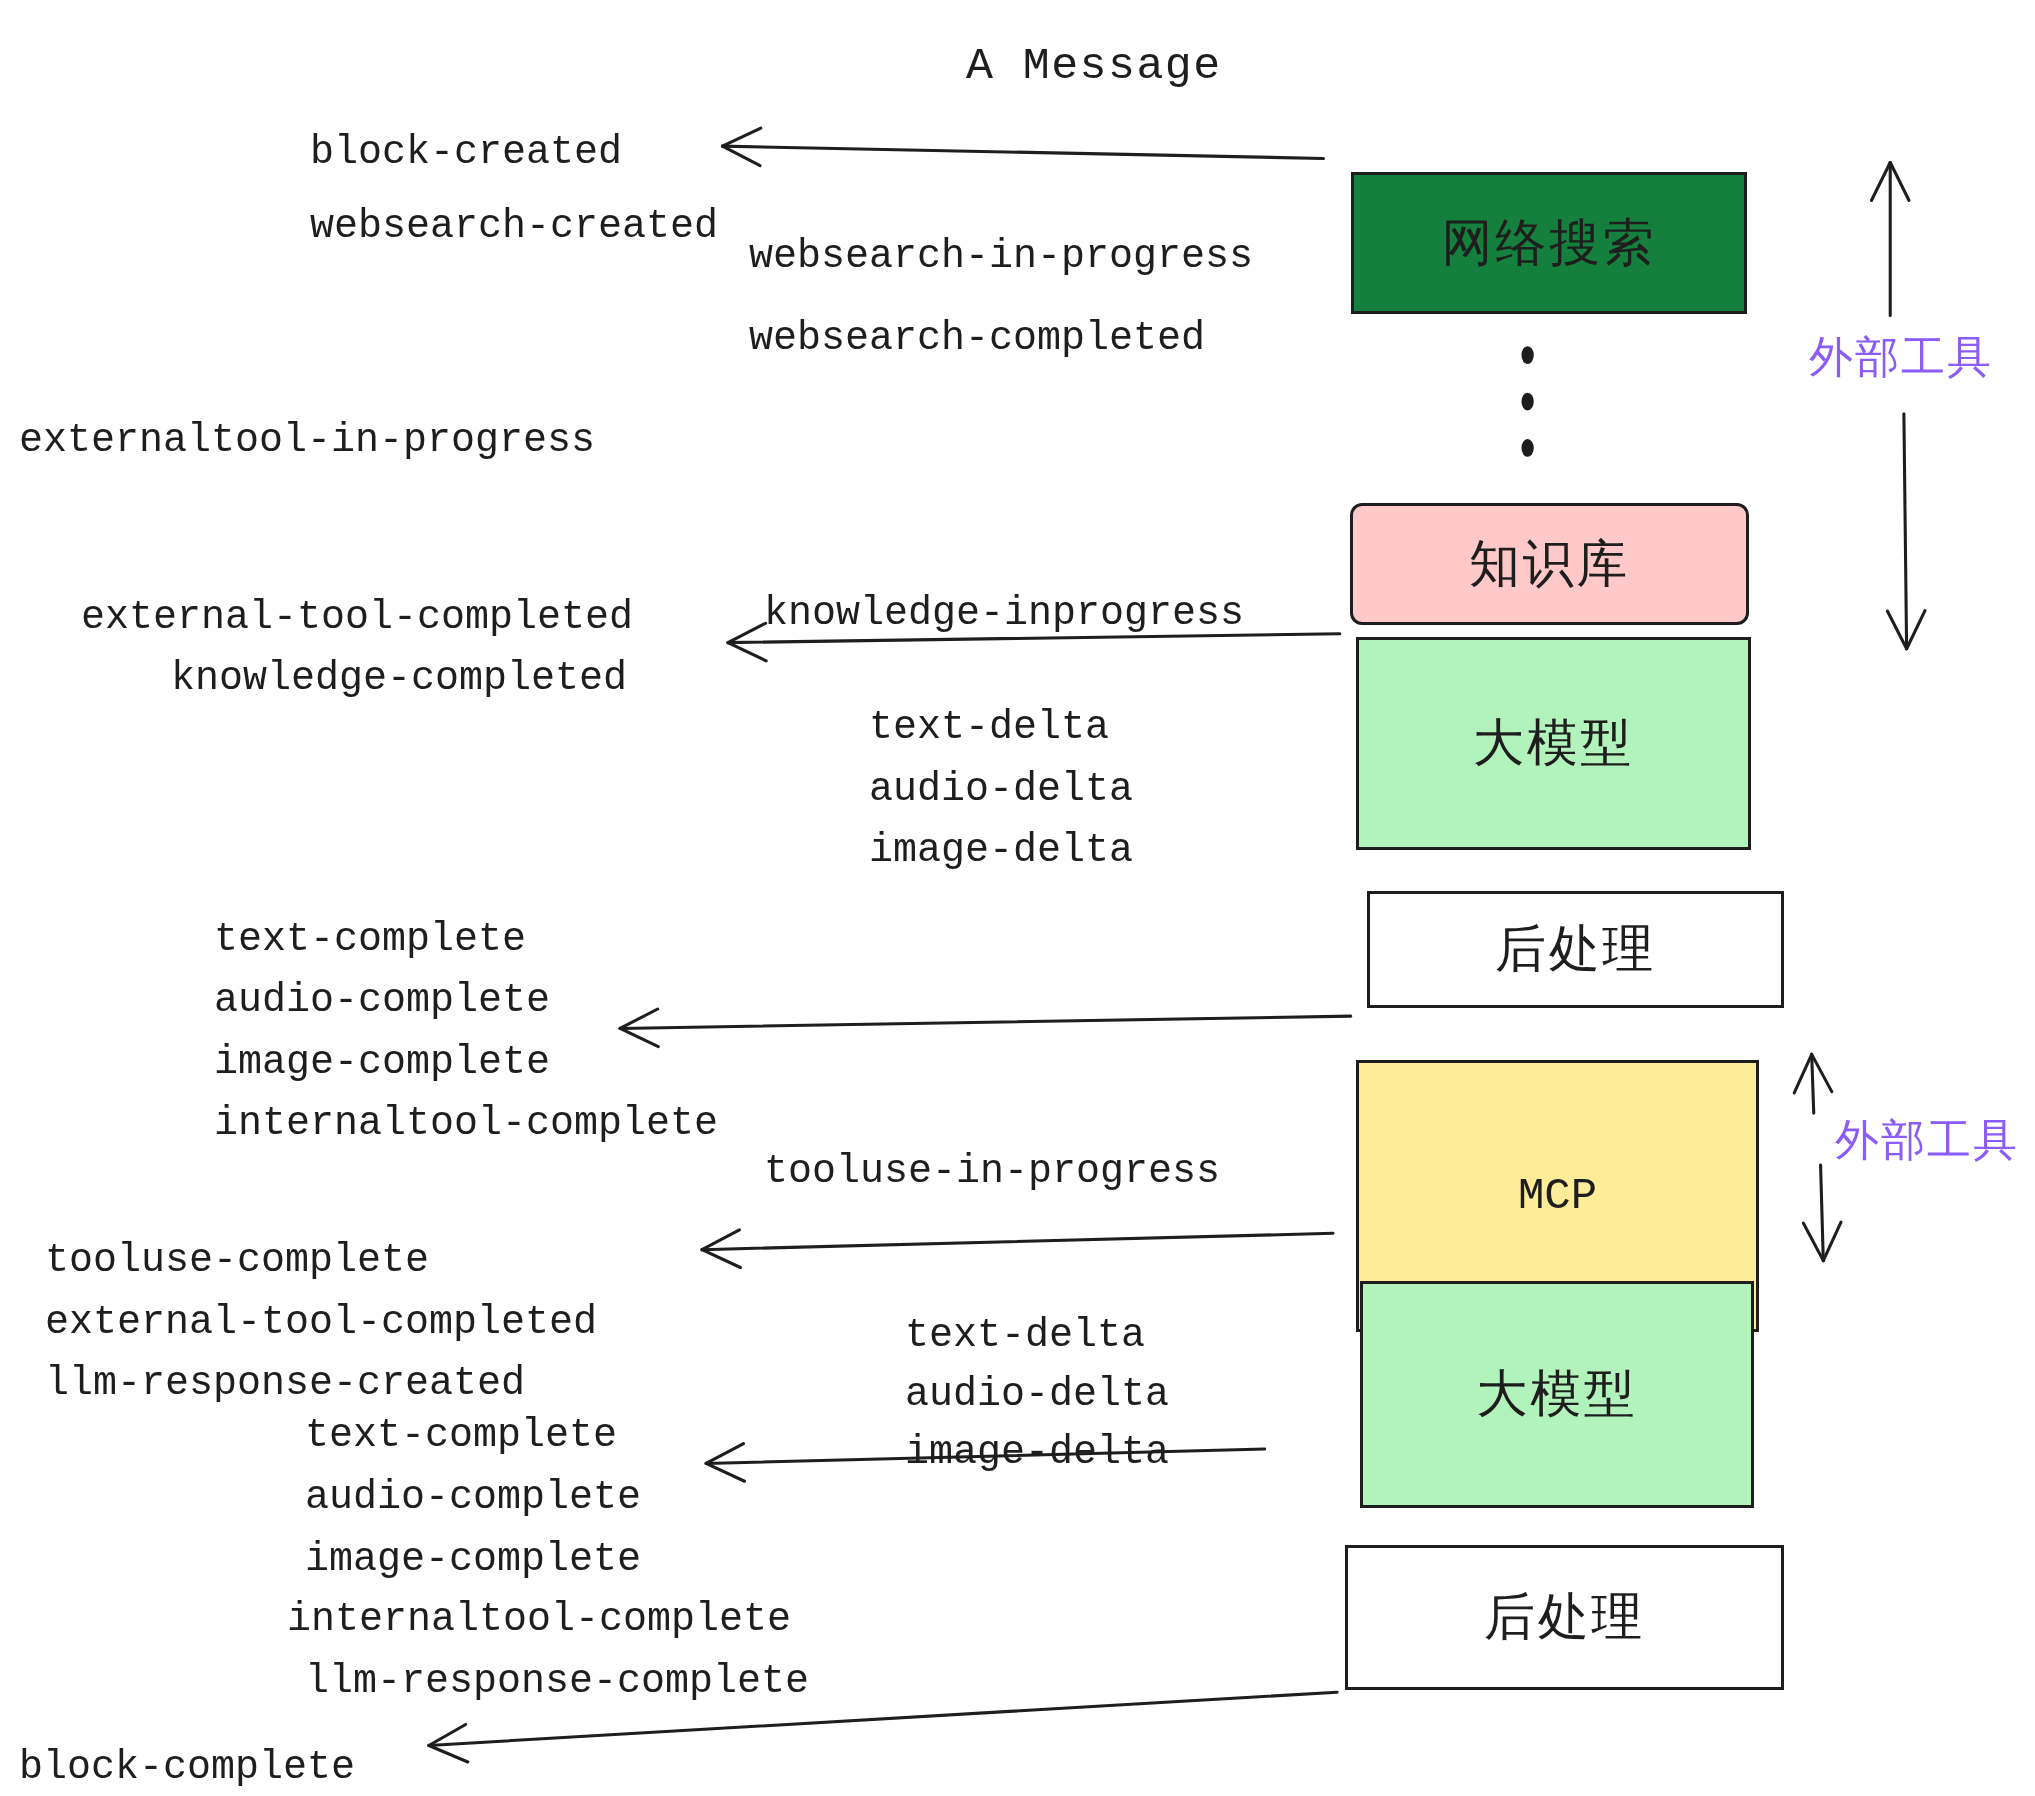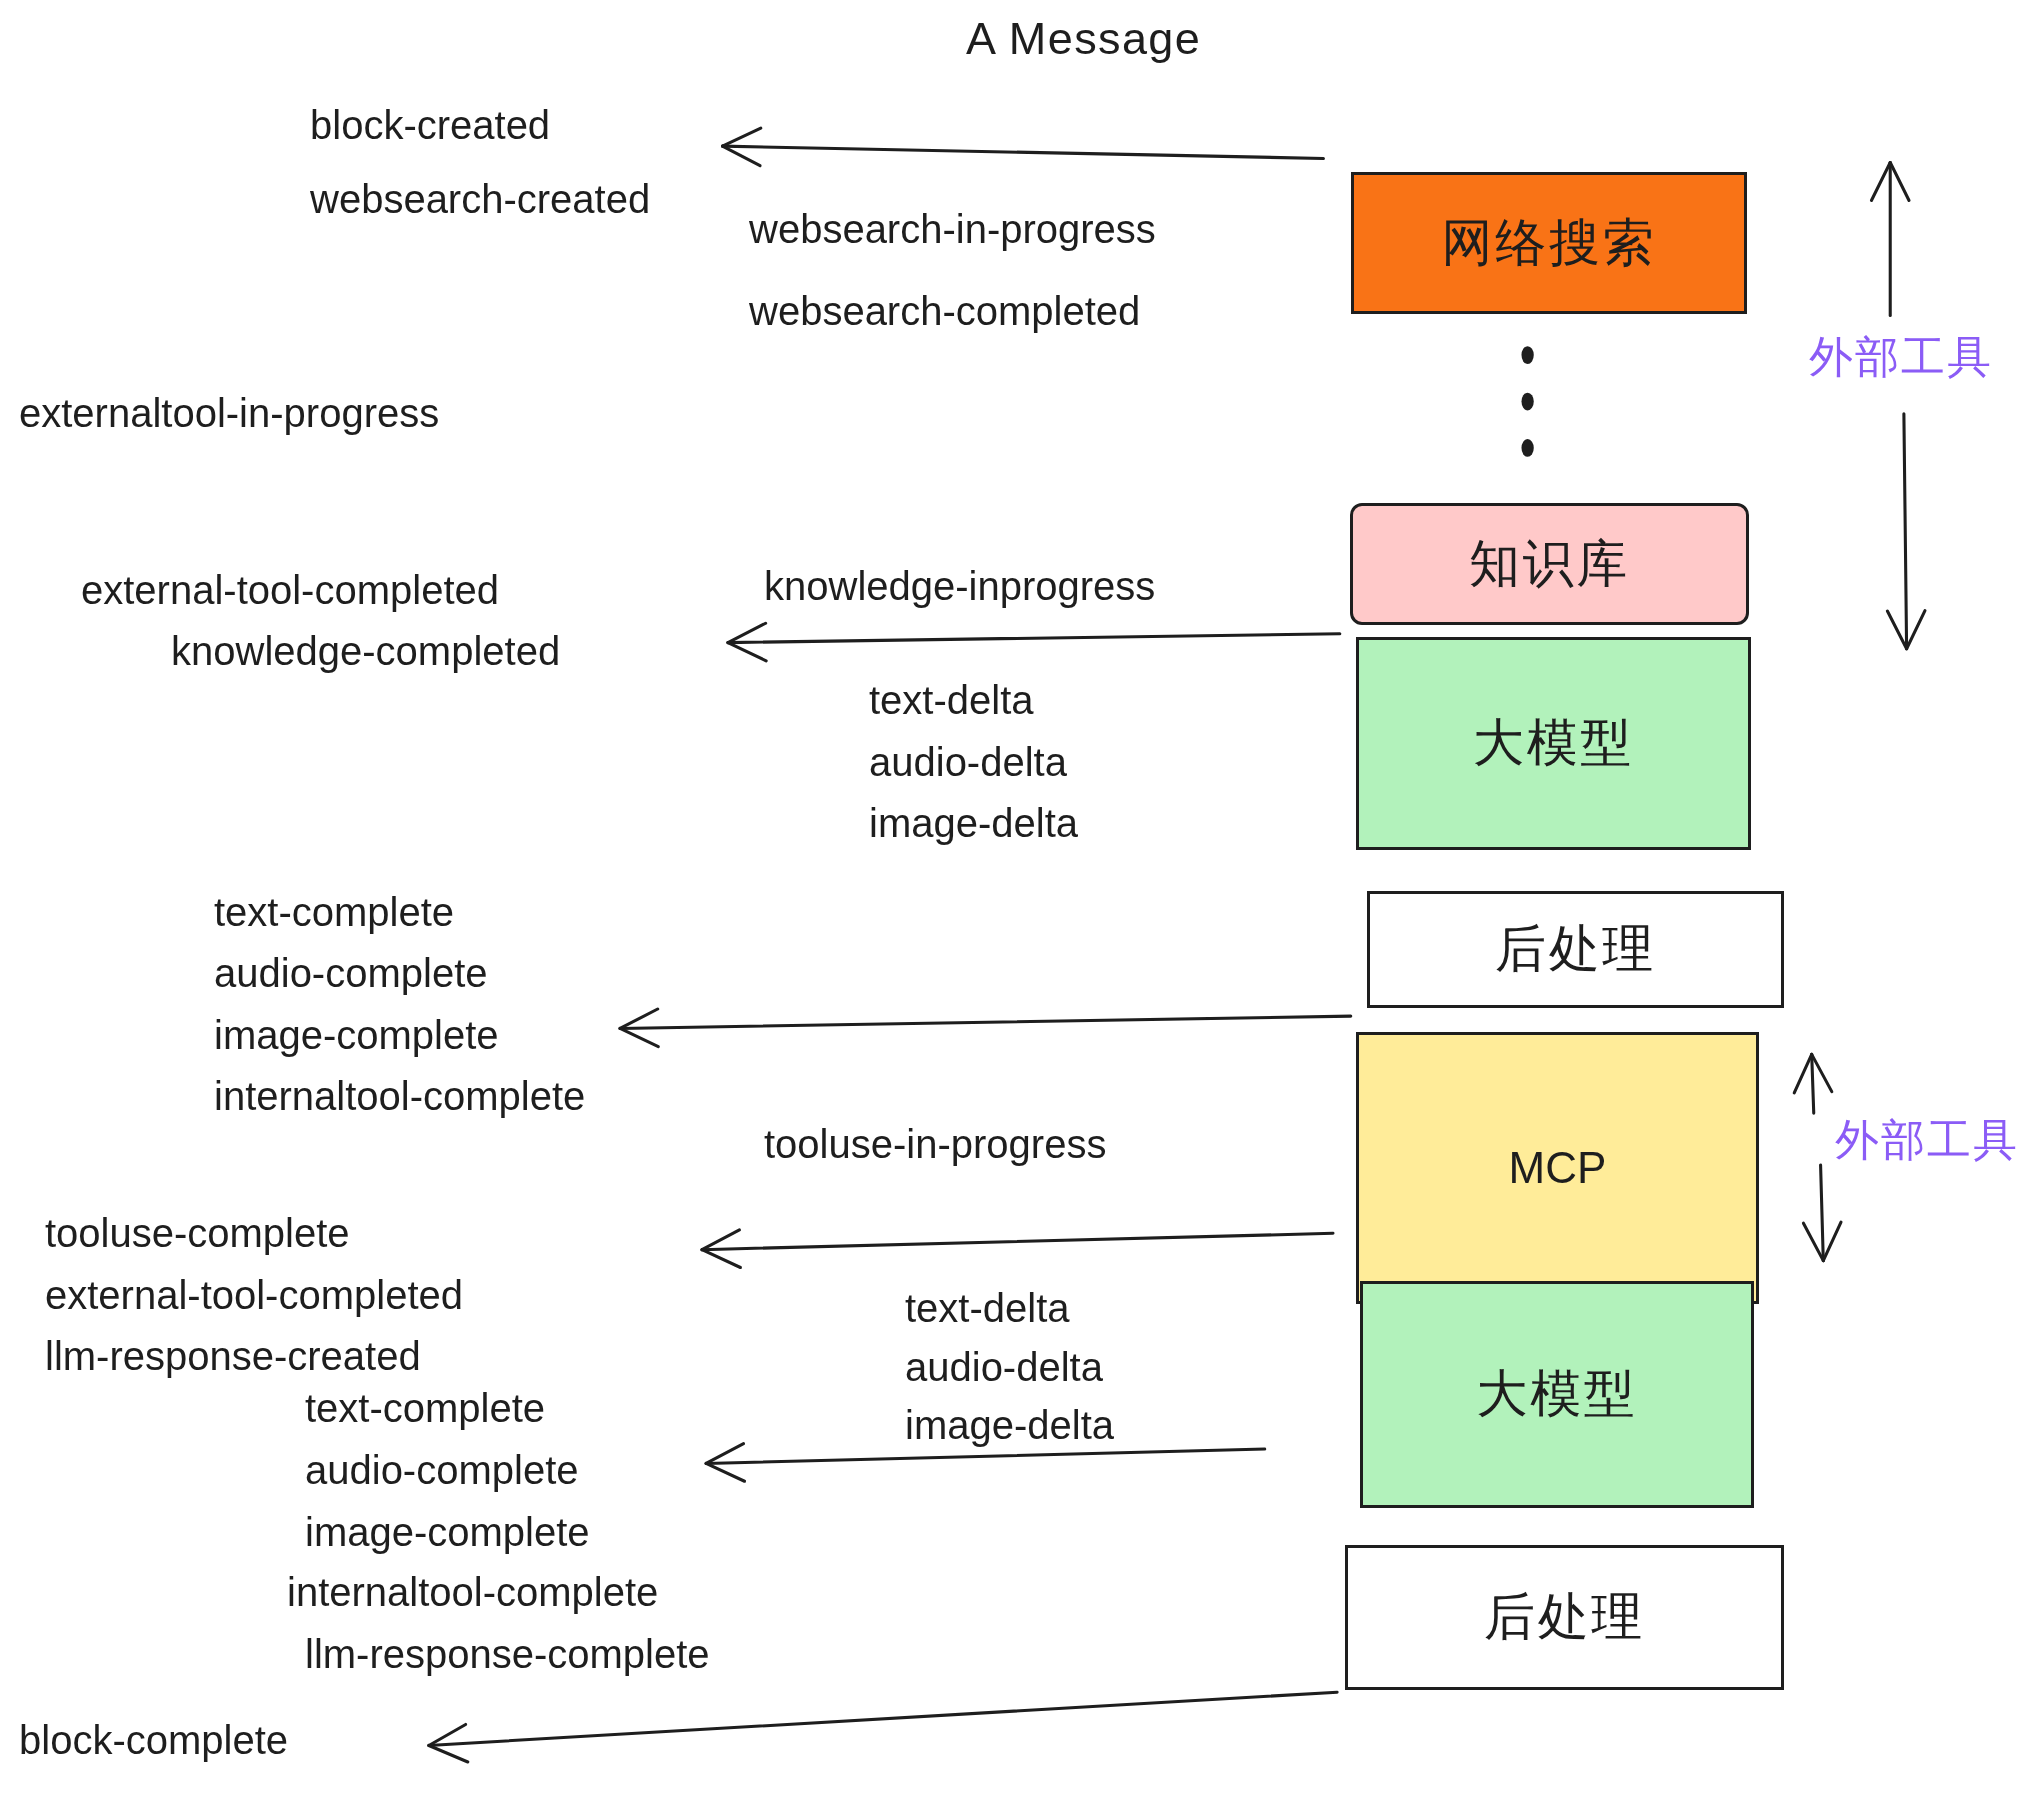--- a/index.html
+++ b/index.html
@@ -7,21 +7,21 @@
     padding: 0;
     background: #ffffff;
   }
   #canvas {
     position: relative;
     width: 2035px;
     height: 1796px;
     background: #ffffff;
     overflow: hidden;
   }
-  .t-mono { font-family: Liberation Sans, sans-serif; }
+  .t-mono { font-family: Liberation Mono, monospace; margin-top: 28px; }
   .t-cjk  { font-family: "Liberation Sans", "DejaVu Sans", sans-serif; }
 
   #title {
     position: absolute;
     left: 966px;
     top: 13.7px;
     font-size: 45px;
     line-height: 49px;
     color: #1e1e1e;
     white-space: pre;
@@ -117,21 +117,21 @@
         <line x1="2666" y1="1706" x2="2670" y2="1846" stroke="#1e1e1e" stroke-width="4.5" stroke-linecap="round"></line>
         <line x1="2670" y1="1846" x2="2695.926909383047" y2="1789.6813053254673" stroke="#1e1e1e" stroke-width="4.5" stroke-linecap="round"></line>
         <line x1="2670" y1="1846" x2="2640.899799582327" y2="1791.2535084626306" stroke="#1e1e1e" stroke-width="4.5" stroke-linecap="round"></line>
       </g>
       <ellipse cx="2237" cy="520" rx="9" ry="13" fill="#1e1e1e"></ellipse>
       <ellipse cx="2237" cy="588" rx="9" ry="13" fill="#1e1e1e"></ellipse>
       <ellipse cx="2237" cy="656" rx="9" ry="13" fill="#1e1e1e"></ellipse>
     </svg>
   <div id="title" class="t-mono">A Message</div>
   <div id="boxes">
-      <div class="box t-cjk" style="left: 1351px; top: 172px; width: 396px; height: 142px; background: #f97316;">网络搜索</div>
+      <div class="box t-cjk" style="left: 1351px; top: 172px; width: 396px; height: 142px; background: #15803d;">网络搜索</div>
       <div class="box t-cjk" style="left: 1350px; top: 503px; width: 399px; height: 122px; background: rgb(255, 201, 201); border-radius: 12px;">知识库</div>
       <div class="box t-cjk" style="left: 1356px; top: 637px; width: 395px; height: 213px; background: rgb(178, 242, 187);">大模型</div>
       <div class="box t-cjk" style="left: 1367px; top: 891px; width: 417px; height: 117px; background: rgb(255, 255, 255);">后处理</div>
       <div class="box t-mono" style="left: 1356px; top: 1032px; width: 403px; height: 272px; background: rgb(255, 236, 153);">MCP</div>
       <div class="box t-cjk" style="left: 1360px; top: 1281px; width: 394px; height: 227px; background: rgb(178, 242, 187);">大模型</div>
       <div class="box t-cjk" style="left: 1345px; top: 1545px; width: 439px; height: 145px; background: rgb(255, 255, 255);">后处理</div>
     </div>
   <div id="events">
       <div class="event-label t-mono" style="left: 310px; top: 101px;">block-created</div>
       <div class="event-label t-mono" style="left: 310px; top: 175px;">websearch-created</div>

